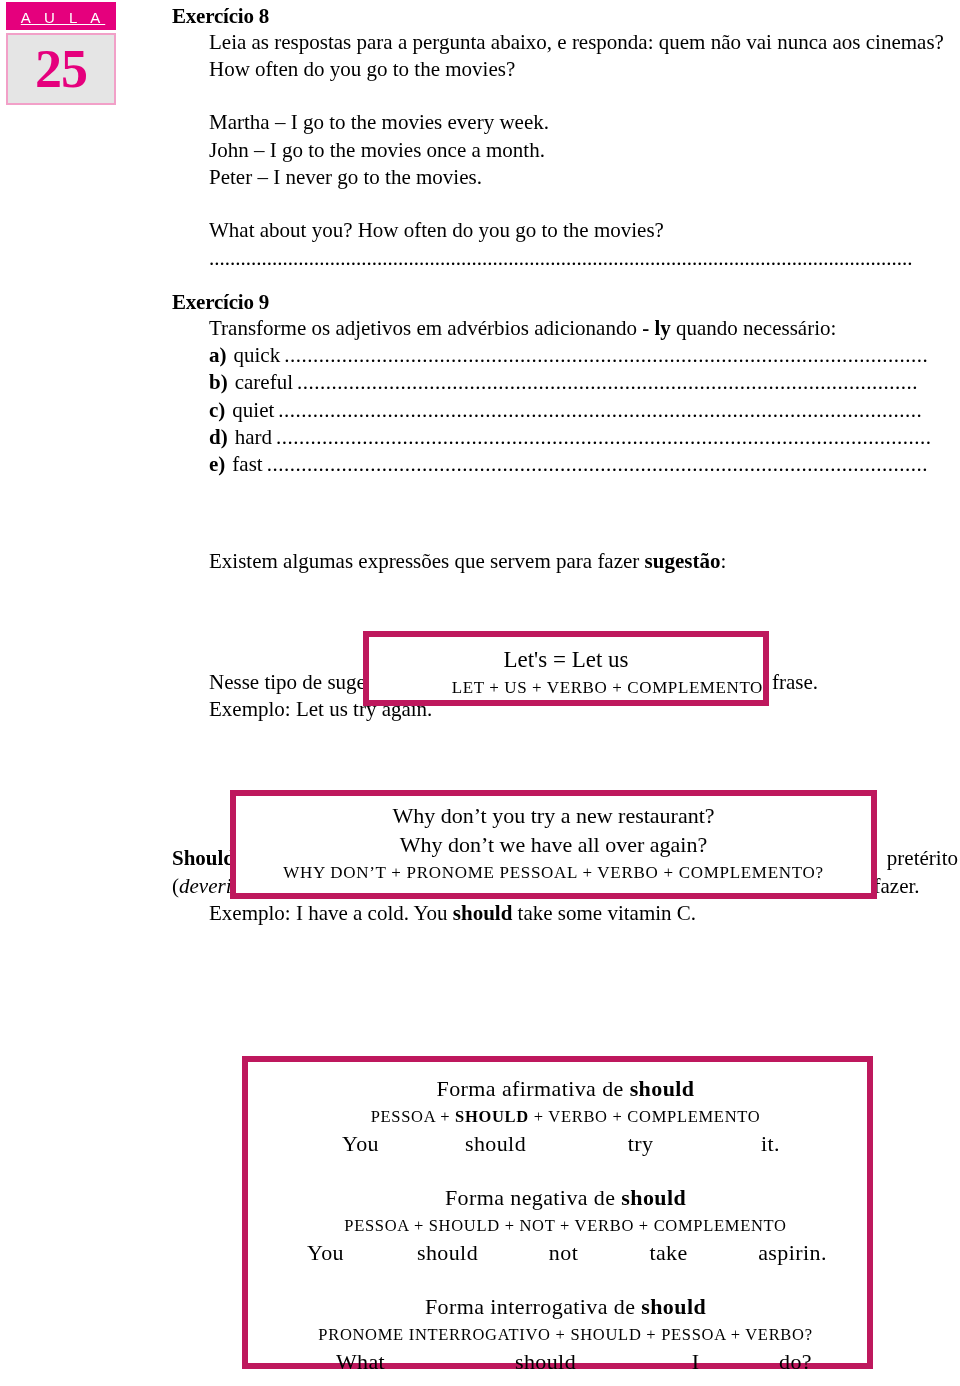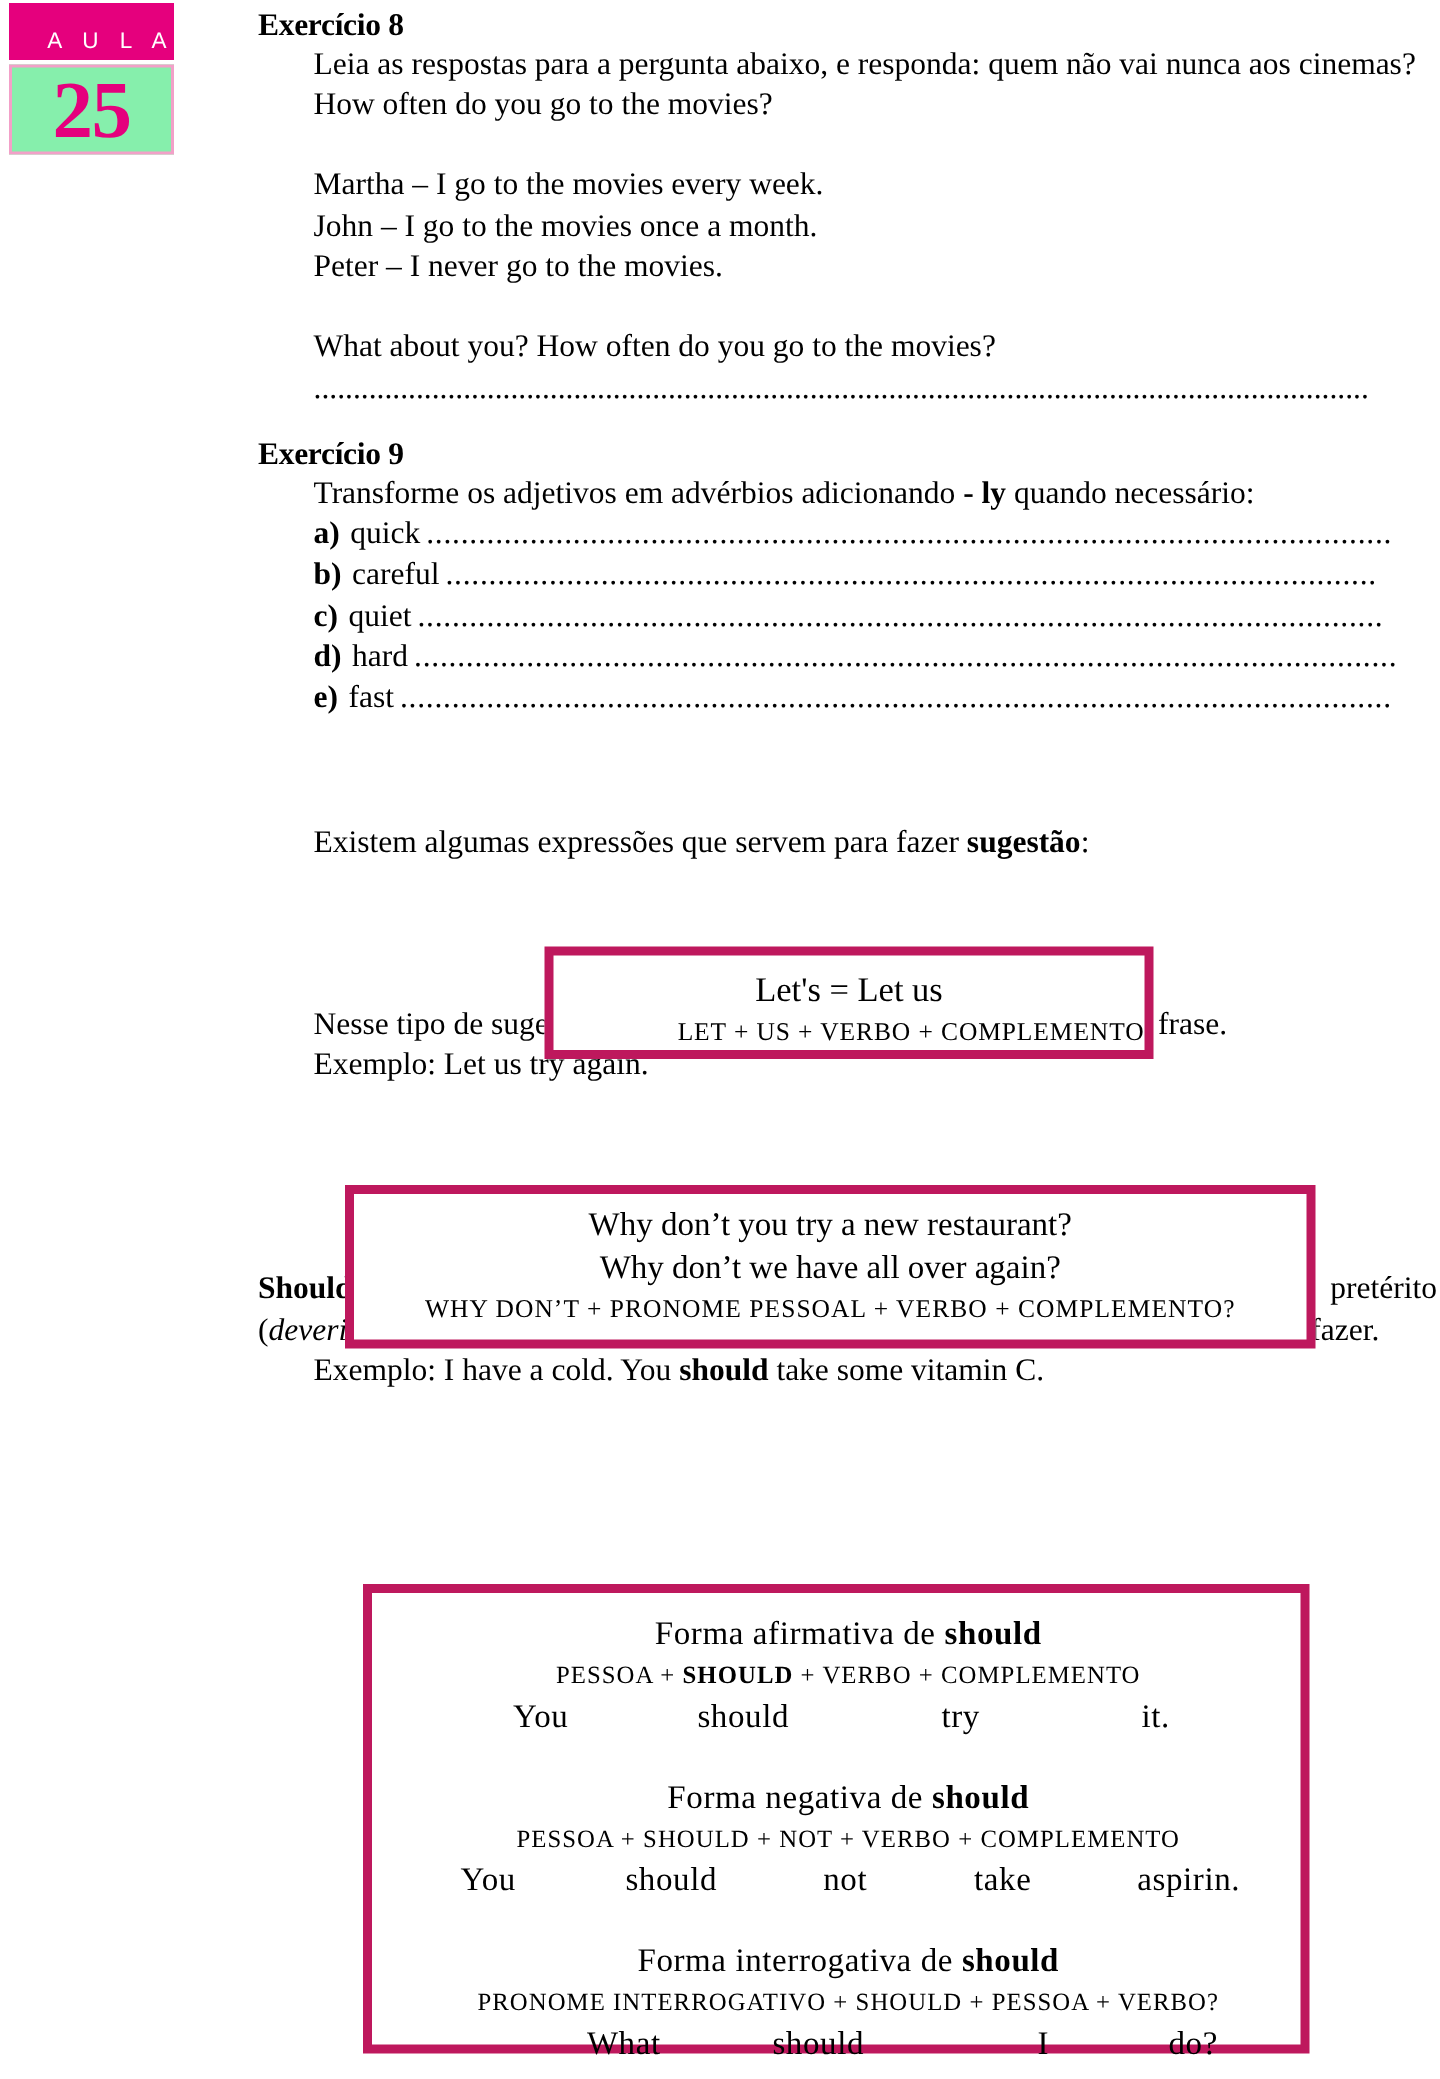--- a/index.html
+++ b/index.html
@@ -18,35 +18,36 @@
 
   
   .aula-badge {
     position: absolute;
     left: 6px; top: 2px;
     width: 110px;
   }
   .aula-bar {
     background: #e5007d;
     color: #ffffff;
-    text-align: right;
+    text-align: center;
     font-family: "Liberation Sans", sans-serif;
     font-size: 15px;
     letter-spacing: 5px;
-    padding: 18px 0 5px 4px;
+    padding: 8px 0 5px 4px;
     line-height: 1;
+    text-decoration: underline;
   }
   .aula-box {
     margin-top: 3px;
     border: 2px solid #f2a0c8;
-    height: 60px;
+    height: 72px;
     display: flex;
     align-items: center;
     justify-content: center;
-    background: #86efac;
+    background: #e5e5e5;
   }
   .aula-num {
     color: #e5007d;
     font-family: "Liberation Serif", serif;
     font-size: 54px;
     font-weight: bold;
     line-height: 1;
     letter-spacing: -1px;
   }
 
@@ -171,21 +172,21 @@
   .ex-aff span:nth-child(2) { width: 150px; }
   .ex-aff span:nth-child(3) { width: 140px; }
   .ex-aff span:nth-child(4) { width: 120px; }
 
   .ex-neg span:nth-child(1) { width: 112px; }
   .ex-neg span:nth-child(2) { width: 132px; }
   .ex-neg span:nth-child(3) { width: 100px; }
   .ex-neg span:nth-child(4) { width: 110px; }
   .ex-neg span:nth-child(5) { width: 138px; }
 
-  .ex-int span:nth-child(1) { width: 160px; text-align: right; }
+  .ex-int span:nth-child(1) { width: 160px; }
   .ex-int span:nth-child(2) { width: 210px; }
   .ex-int span:nth-child(3) { width: 90px; }
   .ex-int span:nth-child(4) { width: 110px; }
 
   b.bold { font-weight: bold; }
   i.ital { font-style: italic; }
 </style>
 </head>
 <body>
 

